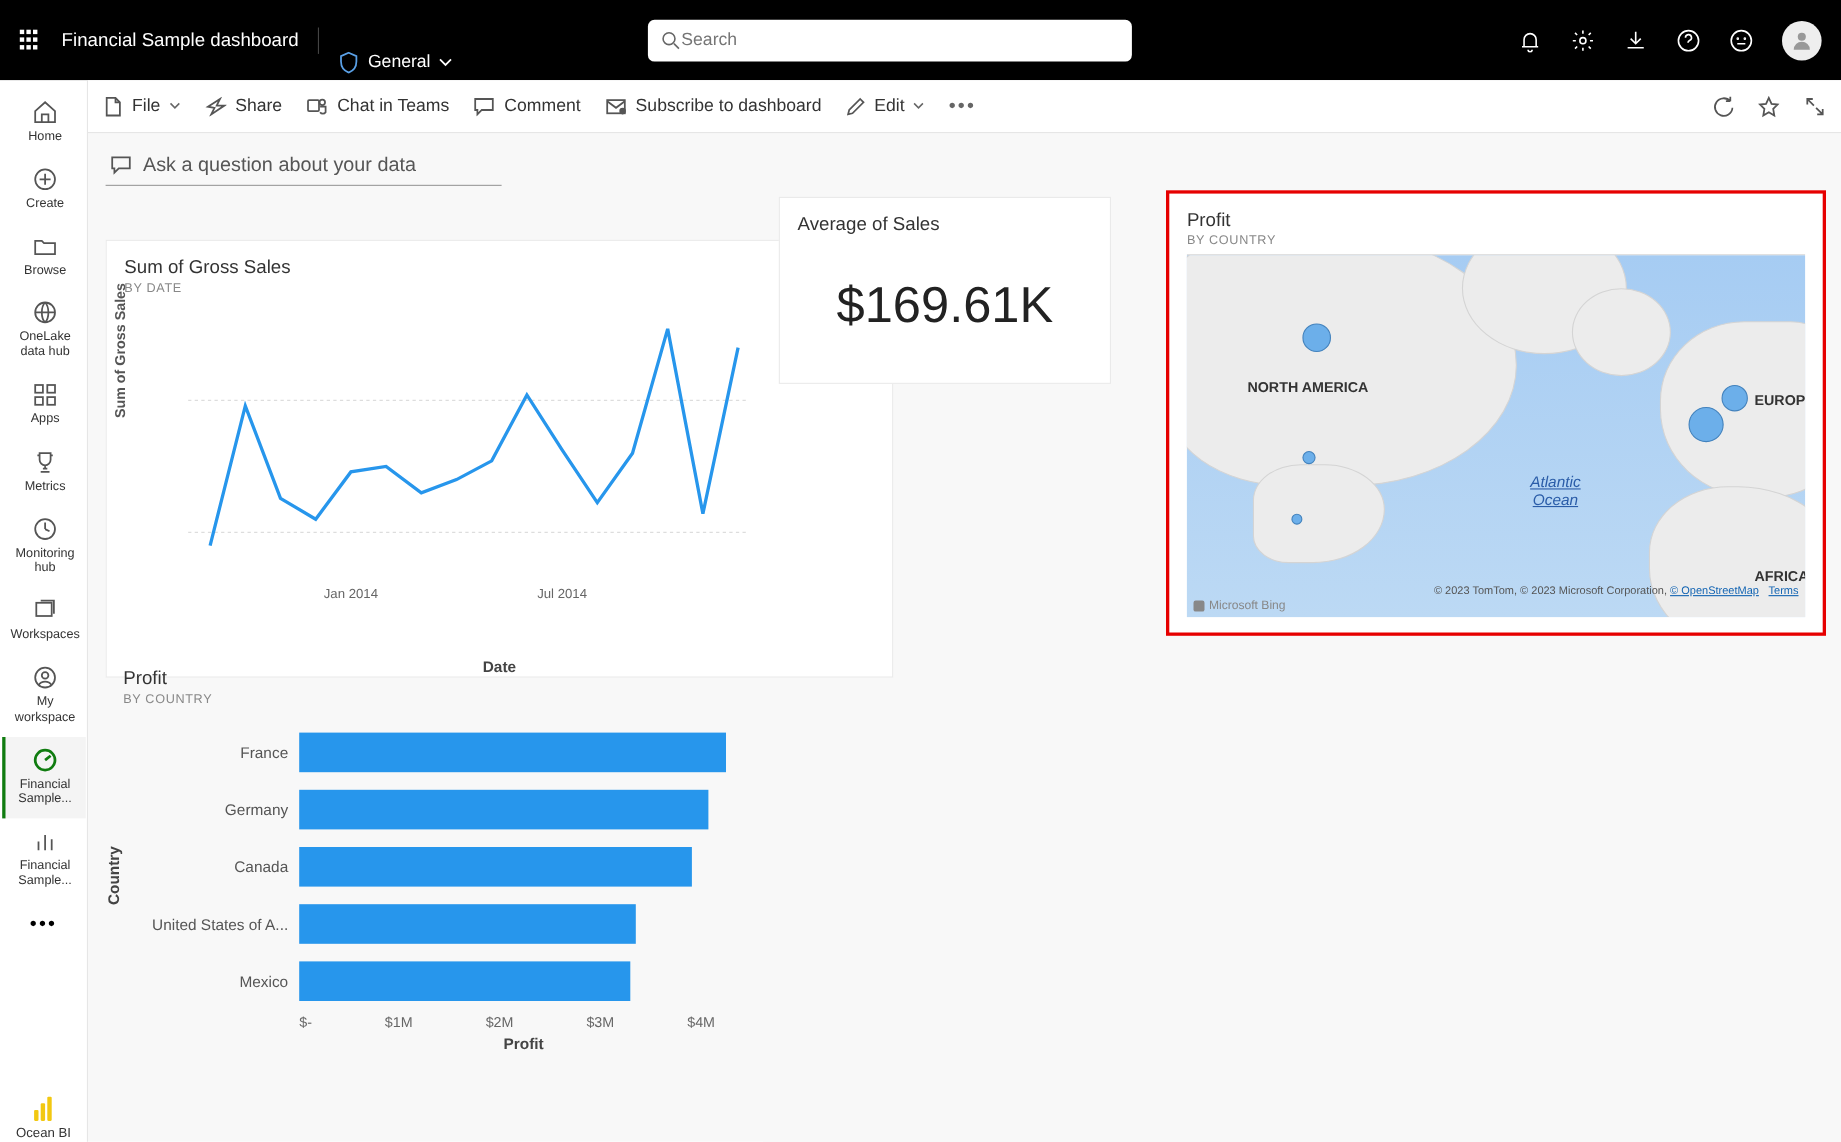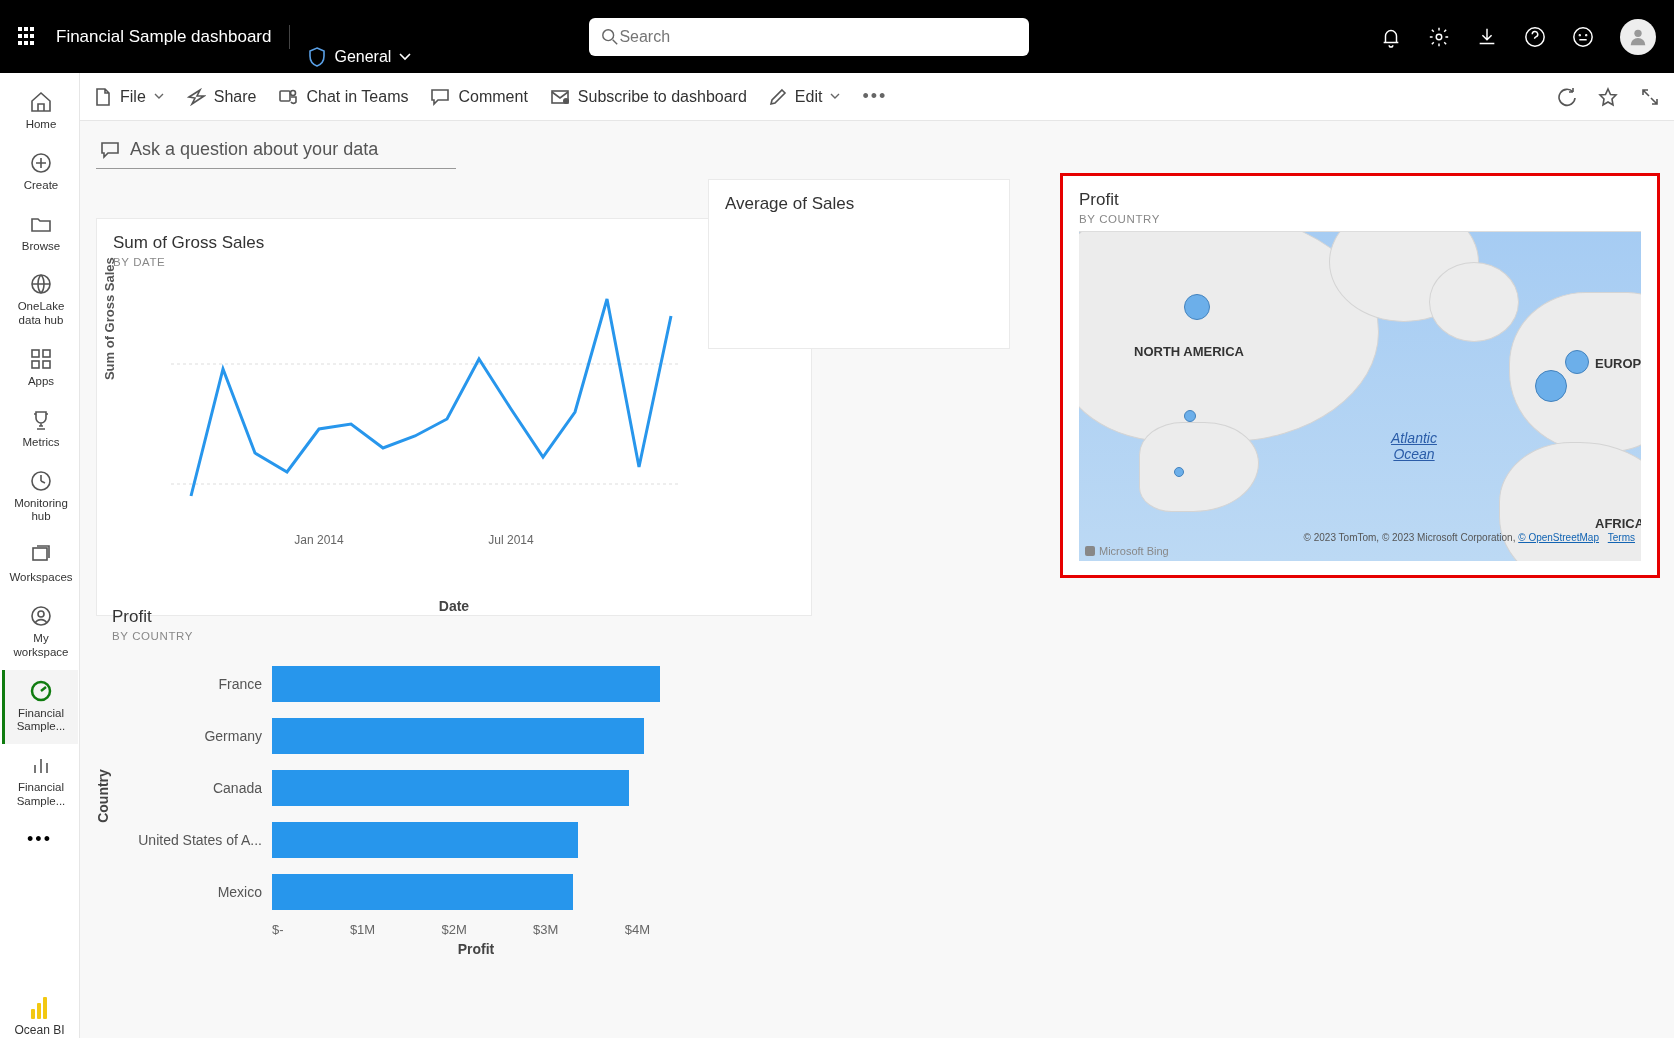--- a/index.html
+++ b/index.html
@@ -358,20 +358,21 @@
             <polyline class="line-path" points="20,222 52,95 84,179 116,198 148,155 180,150 212,174 244,162 276,145 308,85 340,135 372,183 404,138 436,25 468,193 500,42"></polyline>
             <text class="tick-lbl" x="148" y="270" text-anchor="middle">Jan 2014</text>
             <text class="tick-lbl" x="340" y="270" text-anchor="middle">Jul 2014</text>
           </svg>
         </div>
         <div class="x-axis-title">Date</div>
       </div>
 
       <div class="tile tile-kpi">
         <div class="tile-title">Average of Sales</div>
+        <div class="kpi-val">$169.61K</div>
       </div>
 
       <div class="tile tile-map">
         <div class="tile-title">Profit</div>
         <div class="tile-sub">BY COUNTRY</div>
         <div class="map">
 
           <div class="land" style="left:-20px;top:-20px;width:320px;height:230px;border-radius:30% 60% 55% 40%;"></div>
           <div class="land" style="left:60px;top:190px;width:120px;height:90px;border-radius:40% 50% 60% 30%;"></div>
           <div class="land" style="left:250px;top:-30px;width:150px;height:120px;border-radius:50%;"></div>

